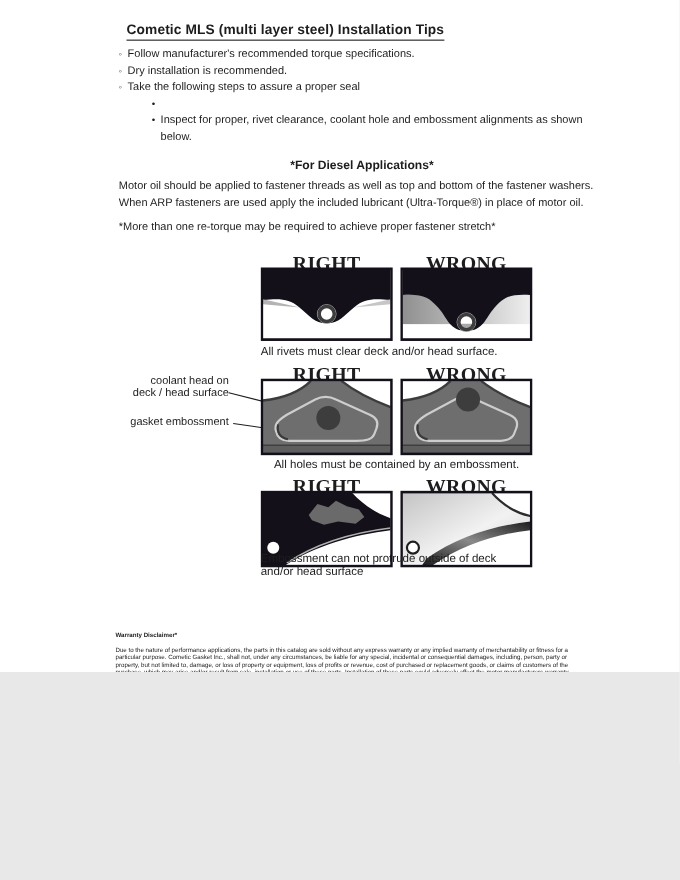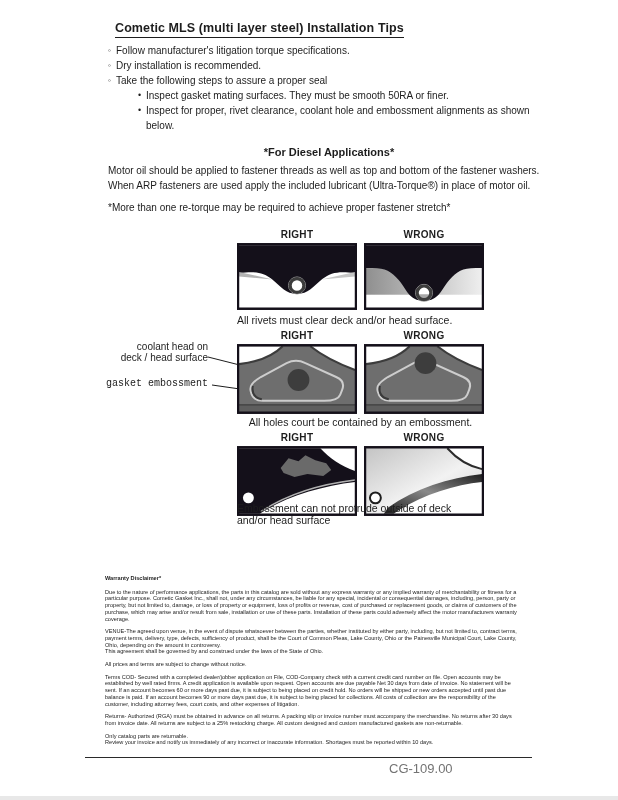--- a/index.html
+++ b/index.html
@@ -1,73 +1,72 @@
 <!DOCTYPE html>
 <html><head>
 <meta charset="utf-8">
 <style>
   * { margin:0; padding:0; box-sizing:border-box; }
   html,body { background:#e8e8e8; }
   #page {
-    position:relative; width:618px; height:796px; background:#ffffff;
+    position:relative; width:618px; height:611px; background:#ffffff;
     font-family:"Liberation Sans","DejaVu Sans",sans-serif; color:#1d1d1d;
     overflow:hidden; margin:0 auto;
   }
   .abs { position:absolute; }
   
   #top-block { left:108px; top:18px; width:442px; }
   .doc-title {
     font-size:12.5px; font-weight:bold; letter-spacing:0.1px;
     display:inline-block; border-bottom:1.6px solid #1d1d1d;
     padding-bottom:2px; margin-left:7px; margin-bottom:5px;
   }
   .bullet-row { font-size:10px; line-height:15px; display:flex; }
   .bullet-row .marker { width:8px; flex:0 0 8px; font-size:8px; line-height:15px; }
   .sub { padding-left:30px; }
   .sub .marker { width:8px; flex:0 0 8px; font-size:9px; }
   .diesel-heading { font-size:11px; font-weight:bold; margin:13px 0 5px 0;text-align:center; }
   .body-para { font-size:10px; line-height:15px; margin-bottom:7px; width:438px; }
   .note-line { font-size:10px; line-height:15px; margin-top:4px; }
   
-  .rw-label { font-size:10px; font-weight:bold; width:120px; text-align:center; letter-spacing:0.3px; }
+  .rw-label { font-size:18px; font-weight:bold; width:120px; text-align:center; letter-spacing:0.3px;font-family:Liberation Serif, serif; }
   .caption { font-size:10.5px; line-height:12px; }
   .callouts { left:98px; top:341px; width:110px; text-align:right; font-size:10px; line-height:11px; }
-  .callout-2 { margin-top:15px;font-family:Liberation Mono, monospace; }
+  .callout-2 { margin-top:15px; }
   
   #warranty { left:105px; top:575px; width:412px; font-size:5.6px; line-height:6.7px; }
   #warranty .w-head { font-weight:bold; margin-bottom:7px; }
   #warranty p { margin-bottom:6px; }
   #warranty .tight { margin-bottom:0; }
   
   #footer-rule { left:85px; top:757px; width:447px; height:1.3px; background:#2a2a2a; }
   #footer-code { left:389px; top:761px; font-size:13px; color:#737373; }
 </style>
 </head>
 <body>
 
 <div id="page">
 
   <div class="abs" id="top-block">
     <div class="doc-title">Cometic MLS (multi layer steel) Installation Tips</div>
 
     <div class="bullet-row">
       <span class="marker">◦</span>
-      <span>Follow manufacturer's litigation torque specifications.</span>
+      <span>Follow manufacturer's recommended torque specifications.</span>
     </div>
     <div class="bullet-row">
       <span class="marker">◦</span>
       <span>Dry installation is recommended.</span>
     </div>
     <div class="bullet-row">
       <span class="marker">◦</span>
       <span>Take the following steps to assure a proper seal</span>
     </div>
     <div class="bullet-row sub">
       <span class="marker">•</span>
-      <span>Inspect gasket mating surfaces.  They must be smooth 50RA or finer.</span>
     </div>
     <div class="bullet-row sub">
       <span class="marker">•</span>
       <span>Inspect for proper, rivet clearance, coolant hole and embossment alignments as shown below.</span>
     </div>
 
     <div class="diesel-heading">*For Diesel Applications*</div>
     <div class="body-para">Motor oil should be applied to fastener threads as well as top and bottom of the fastener washers. When ARP fasteners are used apply the included lubricant (Ultra-Torque®) in place of motor oil.</div>
     <div class="note-line">*More than one re-torque may be required to achieve proper fastener stretch*</div>
   </div>
@@ -140,21 +139,21 @@
     <path fill="#ffffff" d="M74,2 H119 V26 C98,18 84,10 74,2 Z"></path>
     <path fill="none" stroke="#3c3c3c" stroke-width="2.2" d="M74,2 C84,10 98,18 119,26"></path>
     <path fill="none" stroke="#cdcdcd" stroke-width="2" d="M14,48 C12,42 16,38 24,33 L50,19 C56,16 63,16 69,19 L100,33 C107,36 108,41 106,46 L104,51 C102,56 96,57 88,57 L26,57 C18,57 15,53 14,48 Z"></path>
     <path fill="none" stroke="#3a3a3a" stroke-width="2" d="M16,42 C14.5,50 18,54 25,55.5"></path>
     <rect x="2" y="61" width="117" height="7" fill="#5e5e5e"></rect>
     <line x1="2" y1="61" x2="119" y2="61" stroke="#3f3f3f" stroke-width="1.2"></line>
     <circle cx="62" cy="19" r="11" fill="#3d3d3d"></circle>
     <rect x="1" y="1" width="119" height="68" fill="none" stroke="#14101a" stroke-width="2.5"></rect>
   </svg>
 
-  <div class="abs caption" style="left:237px; top:416px; width:247px; text-align:center;">All holes court be contained by an embossment.</div>
+  <div class="abs caption" style="left:237px; top:416px; width:247px; text-align:center;">All holes must be contained by an embossment.</div>
 
   <div class="abs rw-label" style="left:237px; top:432px;">RIGHT</div>
   <div class="abs rw-label" style="left:364px; top:432px;">WRONG</div>
 
   <svg class="abs" style="left:237px; top:446px;" width="120" height="70" viewBox="0 0 121 70">
     <rect x="1" y="1" width="119" height="68" fill="#ffffff"></rect>
     <path fill="#14101a" d="M2,2 H84 C93,12 105,20 119,25 L119,36 C86,40 50,50 23,68 L2,68 Z"></path>
     <path fill="none" stroke="#b0b0b0" stroke-width="1.5" d="M119,34 C86,38 51,48 24,66"></path>
     <polygon fill="#6a6a6a" points="44,22 52,12 62,15 69,9 79,14 90,17 95,24 87,30 71,28 58,31 47,27"></polygon>
     <circle cx="11.5" cy="52" r="5.5" fill="#ffffff"></circle>

